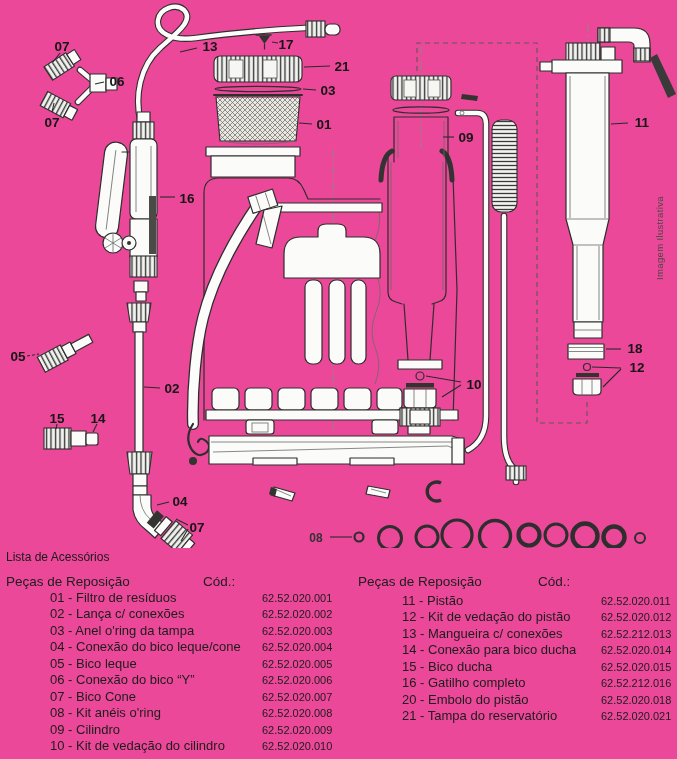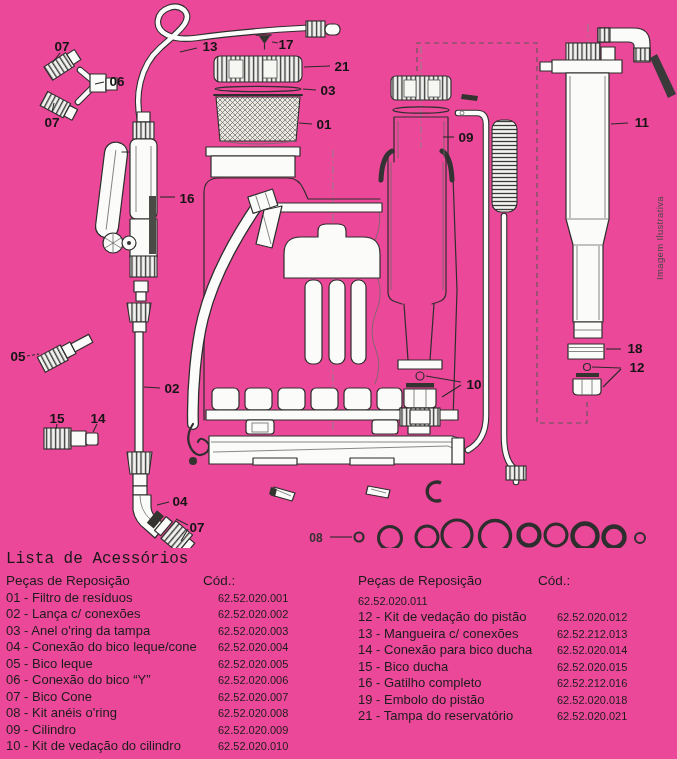--- a/index.html
+++ b/index.html
@@ -16,28 +16,28 @@
   .dashc{fill:none;stroke:#8b8b88;stroke-width:0.9;stroke-dasharray:8 3 2 3}
   .dashb{fill:none;stroke:#5a5a58;stroke-width:1.1;stroke-dasharray:5 4}
   .tube-o{fill:none;stroke:#2e2e2e;stroke-width:6.6;stroke-linecap:round}
   .tube-i{fill:none;stroke:#fcfcfb;stroke-width:4.4;stroke-linecap:round}
   .strap-o{fill:none;stroke:#2e2e2e;stroke-width:12;stroke-linecap:round}
   .strap-i{fill:none;stroke:#fcfcfb;stroke-width:9.4;stroke-linecap:round}
   .co{font:700 13.5px "Liberation Sans",sans-serif;fill:#151515}
   .co-sm{font:600 12px "Liberation Sans",sans-serif;fill:#333}
   .wm{font:400 9.5px "Liberation Sans",sans-serif;fill:#474744;letter-spacing:.35px}
   
-  .list-title{position:absolute;left:6px;top:550px;font-size:16px;color:#191919;font-family:Liberation Mono, monospace;}
+  .list-title{position:absolute;left:6px;top:550px;font-size:12px;color:#191919;}
   .col{position:absolute;top:573px;font-size:13px;line-height:16.45px;color:#1c1c1c;}
   .col-left{left:6px;width:336px;}
   .col-right{left:358px;width:316px;}
-  .hdr{display:flex;height:17px;align-items:flex-start;font-size:13.5px;}
+  .hdr{display:flex;height:17px;align-items:flex-end;font-size:13.5px;}
   .hdr .hname-l{width:197px;flex:none;}
   .hdr .hname-r{width:180px;flex:none;}
-  .row{display:flex;height:16.45px;}
+  .row{display:flex;height:16.45px;margin-left:44px;}
   .col-left .pname{width:212px;flex:none;white-space:nowrap;}
   .col-right .pname{width:199px;flex:none;white-space:nowrap;}
   .pcode{white-space:nowrap;font-size:11px;}
   .rows-right{margin-top:3px;}
 </style>
 </head>
 <body>
 
 <div class="page">
 
@@ -397,20 +397,21 @@
       </div>
   </div>
 
   <div class="col col-right">
     <div class="hdr">
       <span class="hname-r">Peças de Reposição</span>
       <span>Cód.:</span>
     </div>
     <div class="rows-right">
       <div class="row">
+          <span class="pname">11 - Pistão</span>
           <span class="pcode">62.52.020.011</span>
         </div>
       <div class="row">
           <span class="pname">12 - Kit de vedação do pistão</span>
           <span class="pcode">62.52.020.012</span>
         </div>
       <div class="row">
           <span class="pname">13 - Mangueira c/ conexões</span>
           <span class="pcode">62.52.212.013</span>
         </div>
@@ -420,21 +421,21 @@
         </div>
       <div class="row">
           <span class="pname">15 - Bico ducha</span>
           <span class="pcode">62.52.020.015</span>
         </div>
       <div class="row">
           <span class="pname">16 - Gatilho completo</span>
           <span class="pcode">62.52.212.016</span>
         </div>
       <div class="row">
-          <span class="pname">19 - Embolo do pistão</span>
+          <span class="pname">20 - Embolo do pistão</span>
           <span class="pcode">62.52.020.018</span>
         </div>
       <div class="row">
           <span class="pname">21 - Tampa do reservatório</span>
           <span class="pcode">62.52.020.021</span>
         </div>
     </div>
   </div>
 
 </div>

